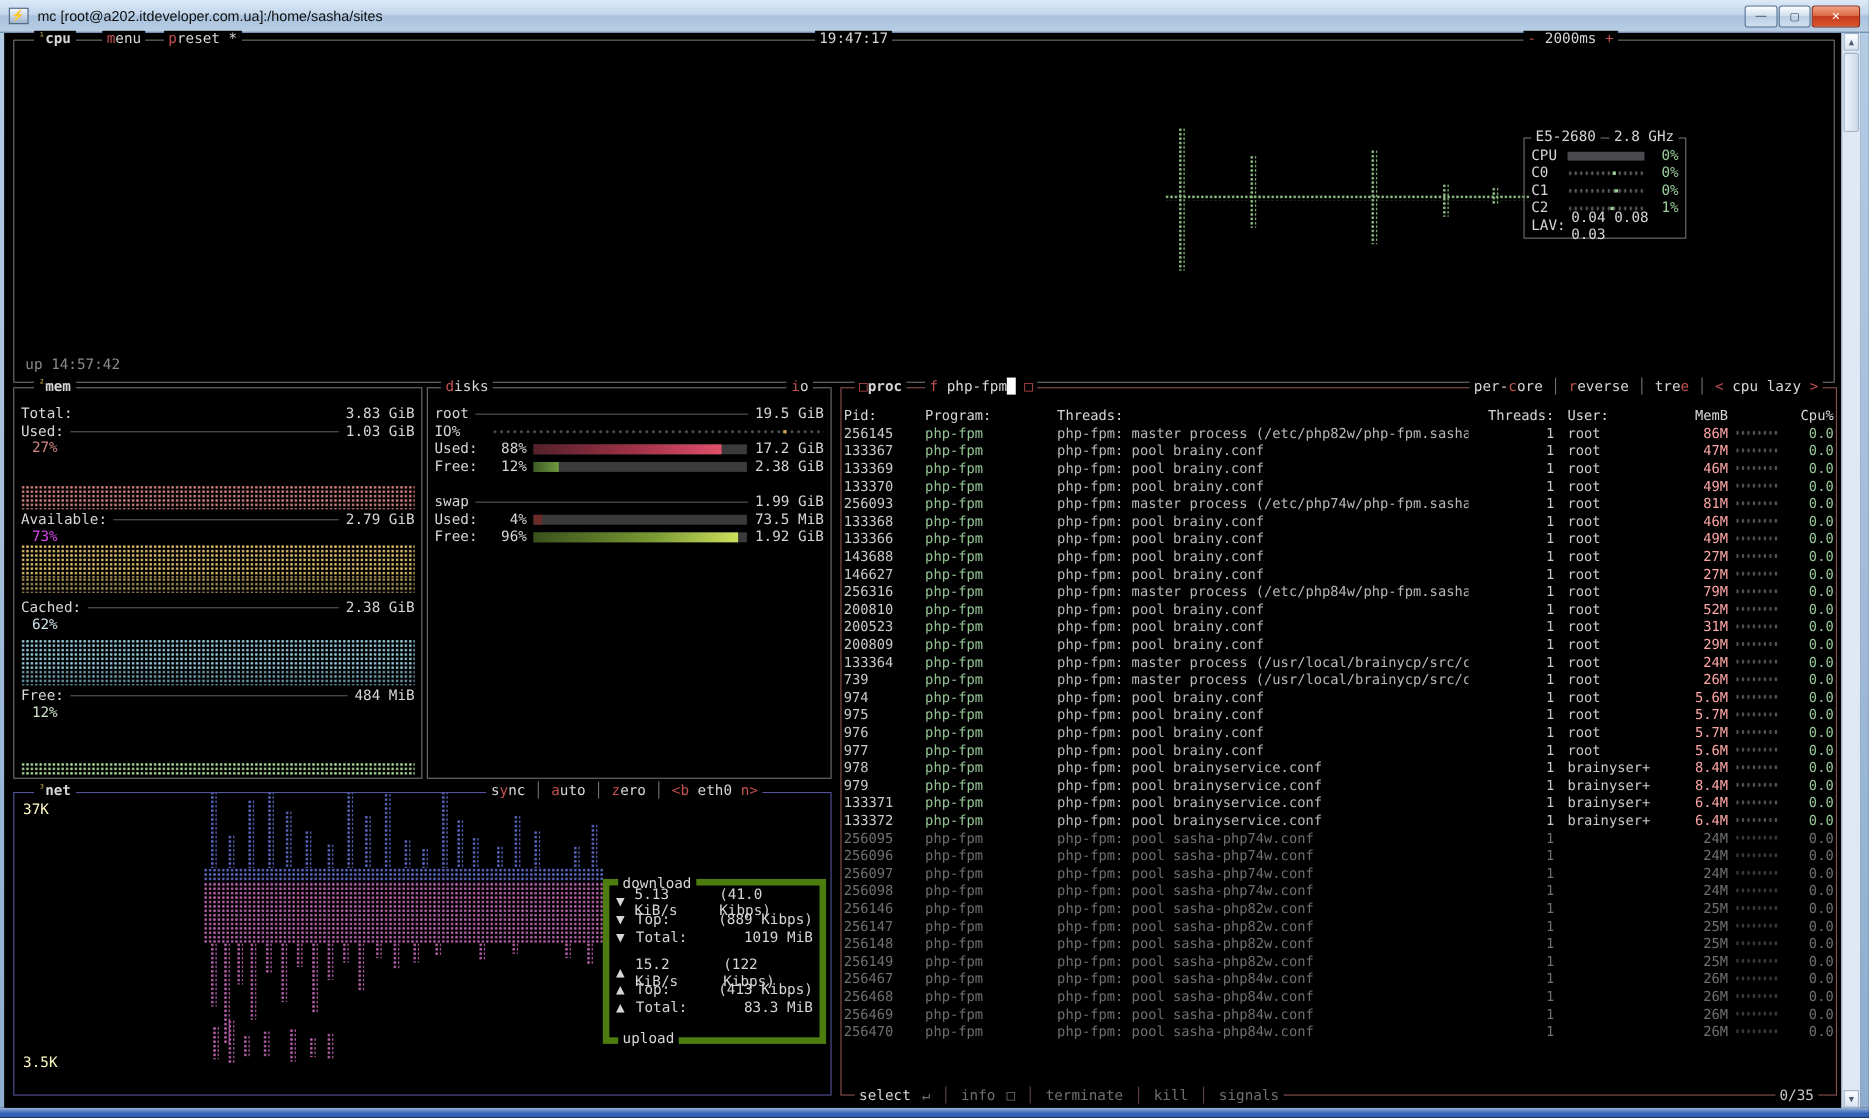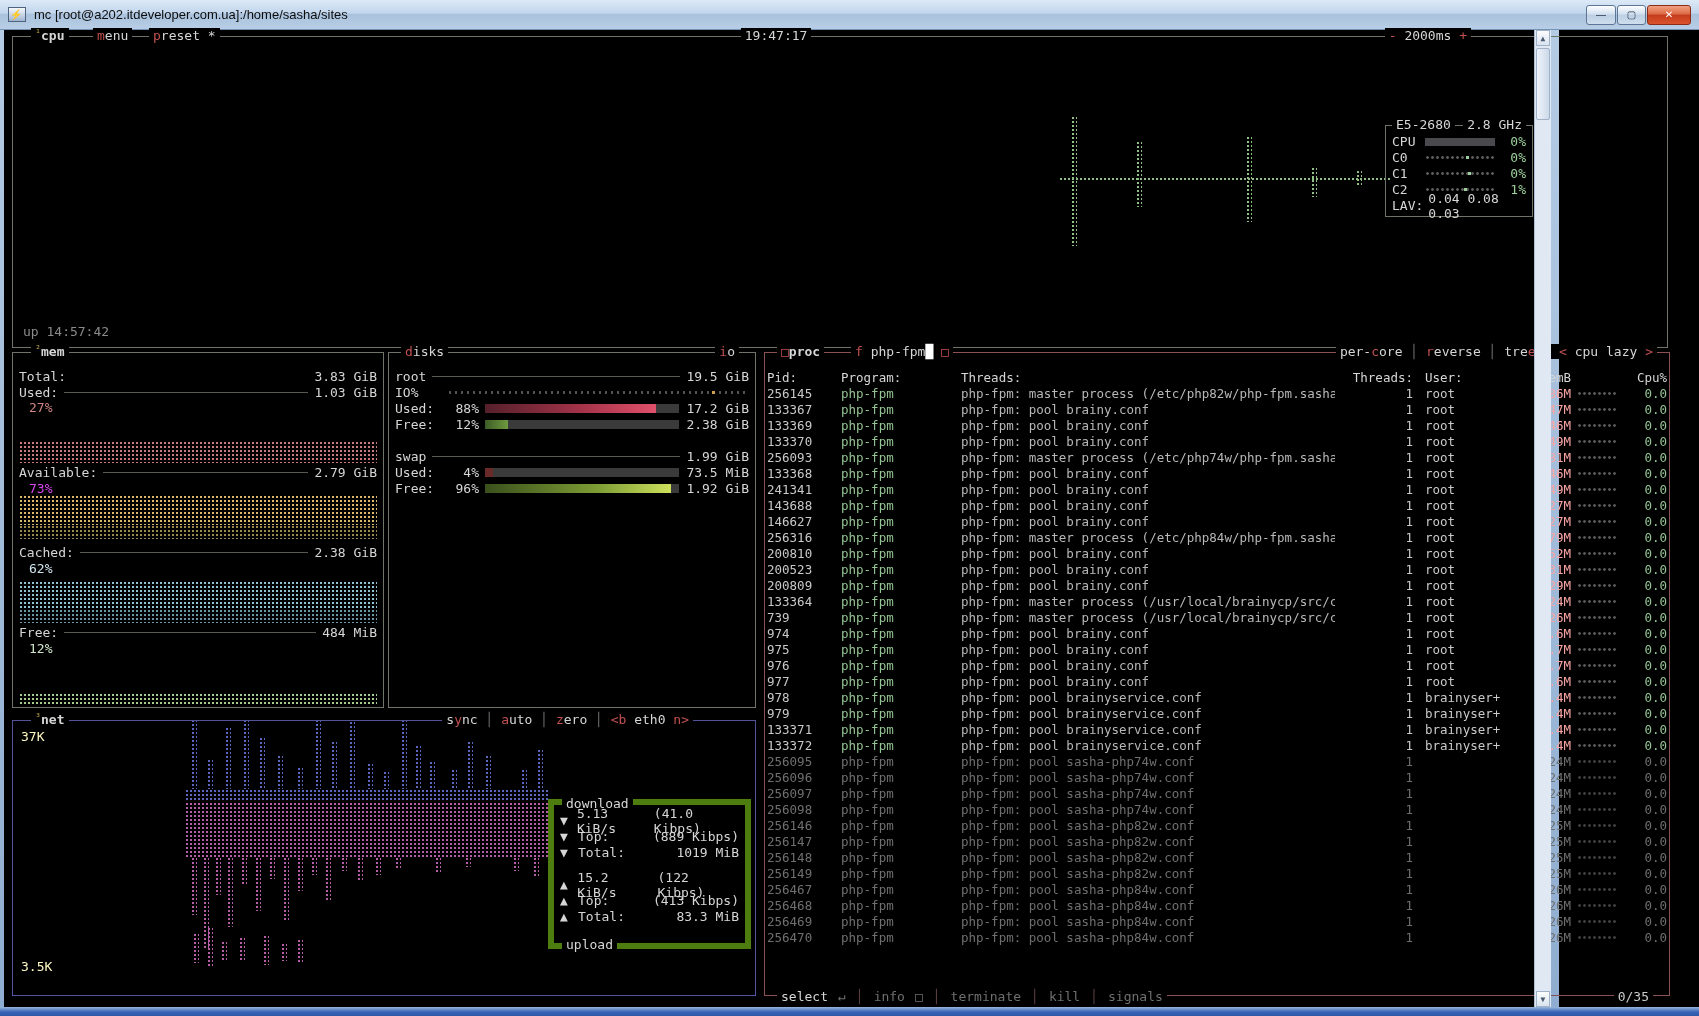--- a/index.html
+++ b/index.html
@@ -16,21 +16,21 @@
     font-size:10px; color:#e8c400; line-height:1; }
   .winbtns { margin-left:auto; display:flex; gap:1px; }
   .wbtn { height:20px; border:1px solid #5d7694; border-radius:3px; display:flex; align-items:center;
     justify-content:center; font-size:10px; color:#24384e;
     background:linear-gradient(#fdfeff,#d3e0ef 45%,#bccfe4 50%,#cfdeee); }
   .wbtn.min { width:30px; } .wbtn.max { width:29px; }
   .wbtn.close { width:44px; color:#fff; border-color:#8c2c17;
     background:linear-gradient(#f0a183,#dd6a45 45%,#c43c1d 50%,#d9542d); }
   .client { flex:1; display:flex; }
   .leftedge { width:4px; background:linear-gradient(#b4cbe4,#8fadd0); }
-  .term { position:relative; width:1530px; background:#000; }
+  .term { position:relative; width:1670px; background:#000; }
   .vscroll { width:17px; background:#dfe8f3; border-left:1px solid #aebfd4; position:relative; }
   .varrow { position:absolute; left:1px; width:14px; height:16px; background:linear-gradient(#fcfdfe,#d9e4f0);
     border:1px solid #9fb2c8; color:#4a5a6e; font-size:8px; display:flex; align-items:center; justify-content:center; }
   .varrow.up { top:0; } .varrow.down { bottom:0; }
   .vthumb { position:absolute; left:1px; top:18px; width:14px; height:72px;
     background:linear-gradient(90deg,#eef3fa,#ccd9e9); border:1px solid #9fb2c8; border-radius:2px; }
   .rightedge { width:8px; background:linear-gradient(#b4cbe4,#8fadd0); }
   .bottomedge { height:9px; background:linear-gradient(#9ab6da,#3764b8 55%,#2e58a8); }
 
   
@@ -379,21 +379,21 @@
             <span class="arr">▲</span>
             <span>Total:</span>
               <span class="nv">83.3 MiB</span>
           </div>
           <span class="btag" style="left:8px">upload</span>
         </div>
       </div>
 
       <div class="panel proc-p">
         <span class="ptag" style="left:12px"><span class="hot">□</span><b>proc</b></span>
-        <span class="ptag" style="left:86px"><span class="hot">f</span> <span>php-fpm</span><span style="color:#fff">█</span> <span class="hot">□</span></span>
+        <span class="ptag" style="left:76px"><span class="hot">f</span> <span>php-fpm</span><span style="color:#fff">█</span> <span class="hot">□</span></span>
         <span class="ptag" style="right:12px">
           <span><span>per-</span><span class="hot">c</span><span>ore</span></span>
           <span class="dim">│</span>
           <span><span class="hot">r</span><span>everse</span></span>
           <span class="dim">│</span>
           <span><span>tre</span><span class="hot">e</span></span>
           <span class="dim">│</span>
           <span><span class="hot">&lt;</span> <span>cpu lazy</span> <span class="hot">&gt;</span></span>
         </span>
 
@@ -463,21 +463,21 @@
     <span class="c-pid">133368</span>
     <span class="c-prog">php-fpm</span>
     <span class="c-cmd">php-fpm: pool brainy.conf</span>
     <span class="c-thr">1</span>
     <span class="c-user">root</span>
     <span class="c-mem">46M</span>
     <span class="c-dots"></span>
     <span class="c-cpu">0.0</span>
   </div>
               <div class="prow">
-    <span class="c-pid">241341</span>
+    <span class="c-pid">133366</span>
     <span class="c-prog">php-fpm</span>
     <span class="c-cmd">php-fpm: pool brainy.conf</span>
     <span class="c-thr">1</span>
     <span class="c-user">root</span>
     <span class="c-mem">49M</span>
     <span class="c-dots"></span>
     <span class="c-cpu">0.0</span>
   </div>
               <div class="prow">
     <span class="c-pid">143688</span>

